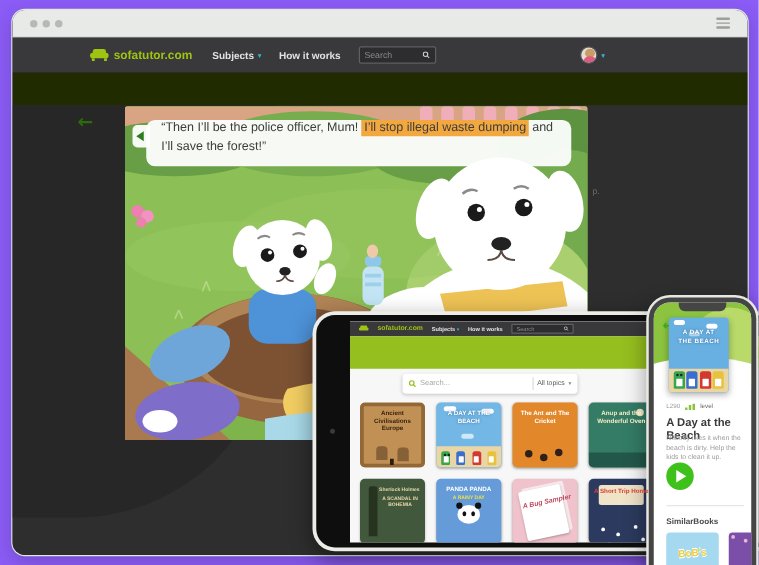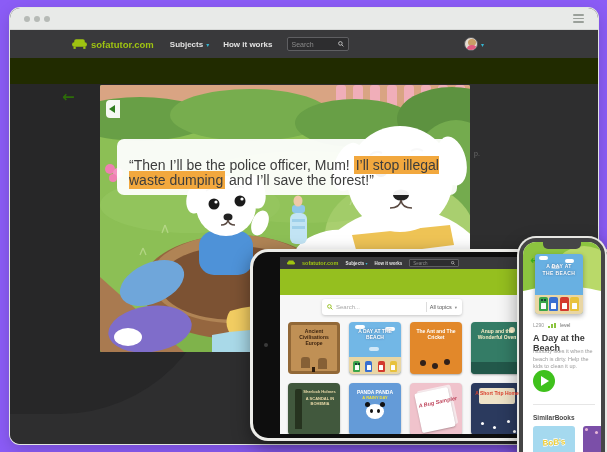--- a/index.html
+++ b/index.html
@@ -34,21 +34,21 @@
   .content{position:relative;height:386px;background:#2e2e2f;overflow:hidden;}
   .content::before{content:'';position:absolute;left:-60px;top:26px;width:270px;height:330px;background:#272728;border-radius:0 0 160px 0;}
   .top-band{position:absolute;left:0;top:0;right:0;height:26px;background:#212b00;}
   .back-btn{position:absolute;left:52px;top:30px;color:#2d6d08;font-size:15px;font-weight:bold;cursor:pointer;}
   .stray{position:absolute;left:464px;top:92px;color:#6d6d6d;font-size:7px;}
 
   
   .story-panel{position:absolute;left:90px;top:27px;width:370px;height:267px;border-radius:2px;overflow:hidden;background:#8cbf55;}
   .story-panel svg{position:absolute;left:0;top:0;}
   .story-box{position:absolute;left:17px;top:11px;right:13px;background:rgba(255,255,255,.94);border-radius:7px;
-    padding:19px 10px 8px 12px;font-size:14px;line-height:14.5px;color:#3d3d3d;margin-top:43px;}
+    padding:0 10px 8px 12px;font-size:10px;line-height:14.5px;color:#3d3d3d;}
   .story-marker{position:absolute;left:6px;top:15px;width:14px;height:18px;background:rgba(255,255,255,.94);
     border-radius:4px 0 0 4px;cursor:pointer;}
   .story-marker::after{content:'';position:absolute;left:3px;top:5px;border:4px solid transparent;border-right:6px solid #2e7d1e;border-left:none;}
   .hl{background:#f2a83e;padding:1px 2px;}
 
   
   .tablet{position:absolute;left:250px;top:249px;width:372px;height:192px;background:#ececе8;background:#ecece8;
     border-radius:18px;box-shadow:0 6px 18px rgba(0,0,0,.4);}
   .tablet-bezel{position:absolute;inset:3px;background:#0e0e0e;border-radius:15px;}
   .tablet-cam{position:absolute;left:14px;top:50%;width:4px;height:4px;margin-top:-2px;border-radius:50%;background:#3a3a3a;}

